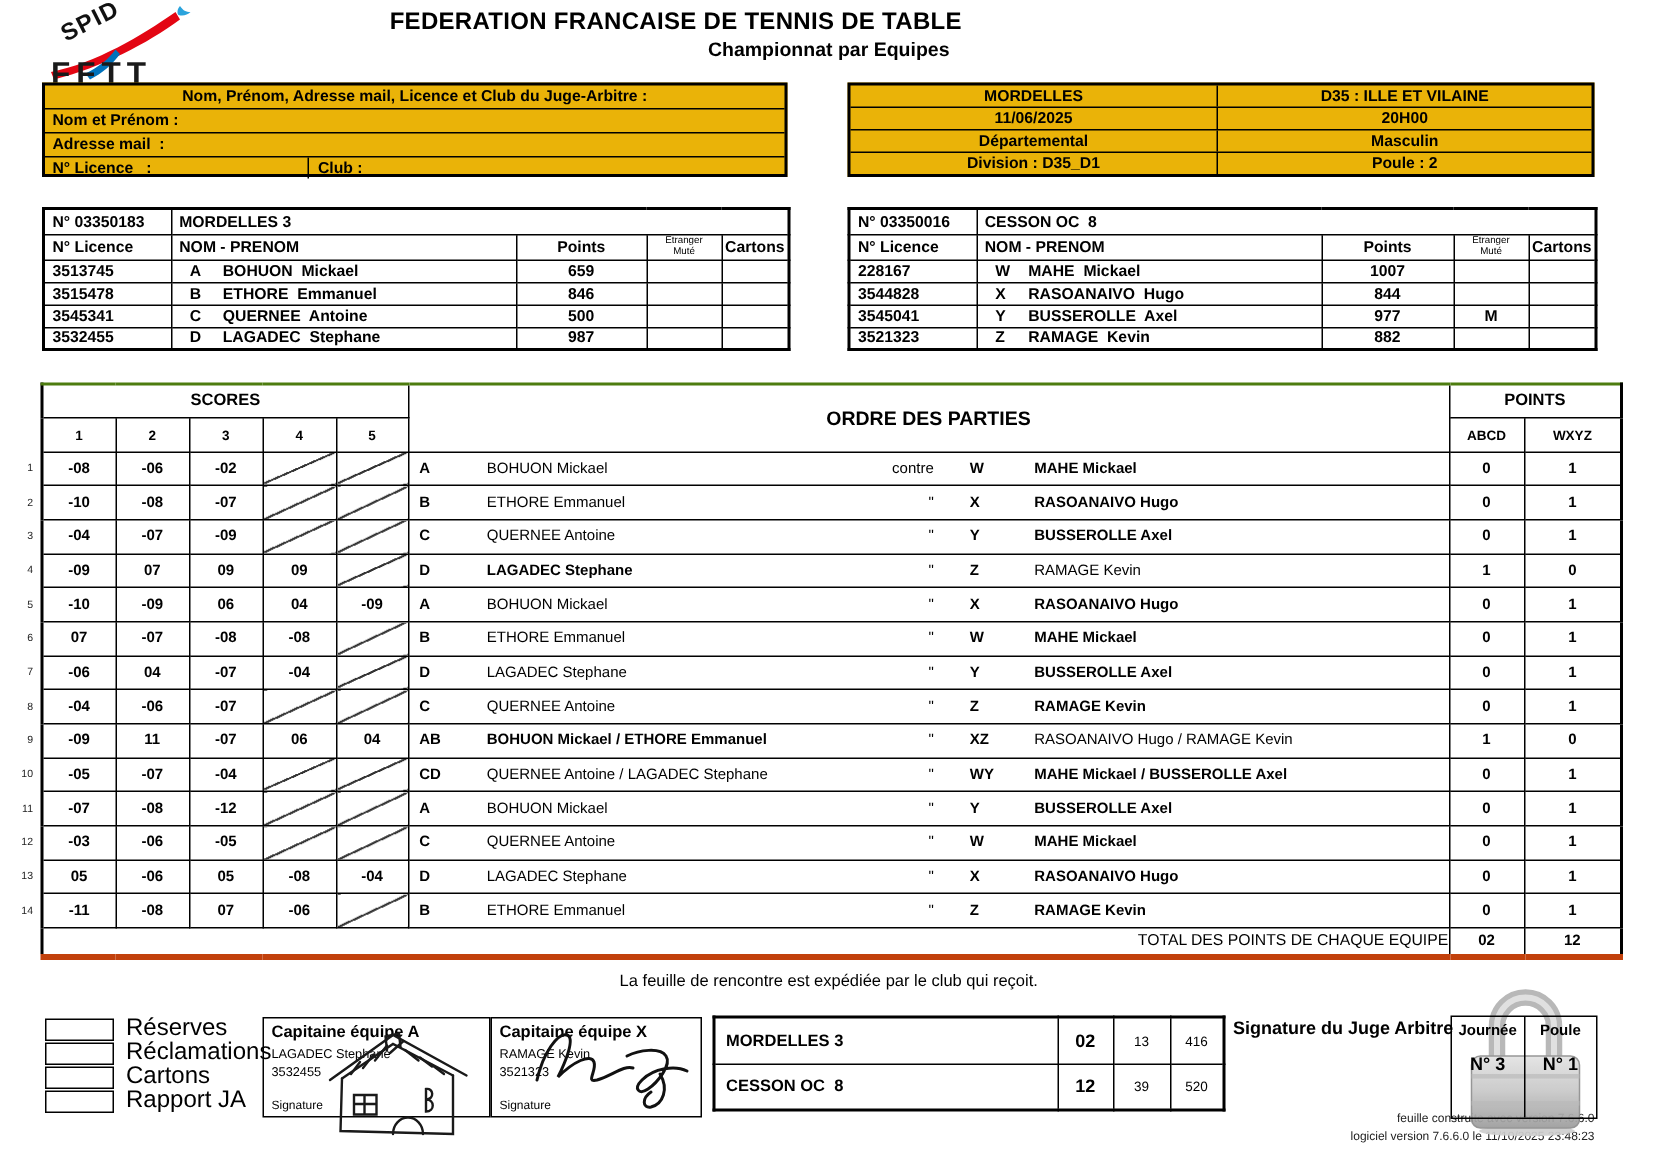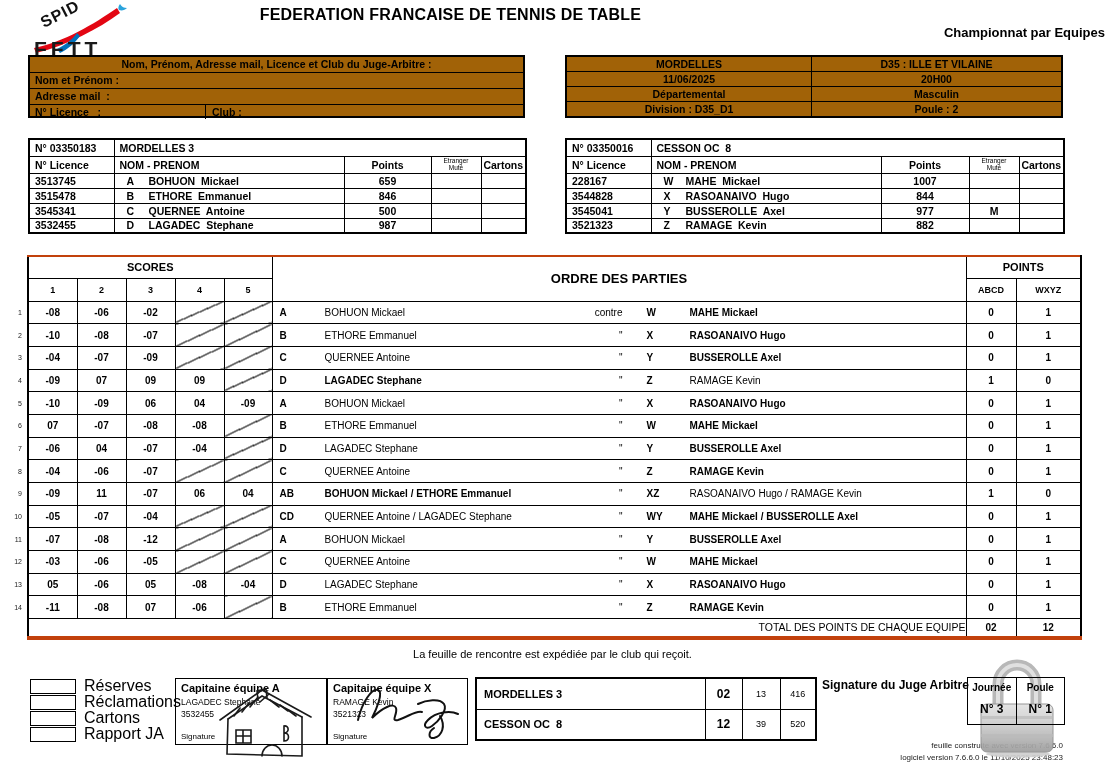--- a/index.html
+++ b/index.html
@@ -1,23 +1,23 @@
 <!DOCTYPE html>
 <html><head>
 <meta charset="utf-8">
 <style>
   html,body{margin:0;padding:0;background:#fff;}
   .page{position:relative;width:1105px;height:775px;background:#fff;overflow:hidden;
         font-family:"Liberation Sans",sans-serif;color:#000;}
   .abs{position:absolute;}
   
   .t1{position:absolute;left:0;top:6px;width:901px;text-align:center;font-size:16px;font-weight:bold;letter-spacing:.2px;}
-  .t2{position:absolute;left:0;top:25px;width:1105px;text-align:right;font-size:13px;font-weight:bold;}
+  .t2{position:absolute;left:0;top:25px;width:1105px;text-align:center;font-size:13px;font-weight:bold;}
   
-  .box{position:absolute;border:2px solid #000;background:#a16207;box-sizing:border-box;}
+  .box{position:absolute;border:2px solid #000;background:#eab308;box-sizing:border-box;}
   .judge-box{left:28px;top:55px;width:497px;height:63px;}
   .jrow{height:14px;border-top:1px solid #000;font-size:10.5px;font-weight:bold;padding:1px 0 0 5px;white-space:pre;}
   .jrow.jhead{border-top:none;text-align:center;padding-left:0;}
   .jsplit{display:flex;padding:0;}
   .jcell1{width:170px;padding:1px 0 0 5px;white-space:pre;}
   .jcell2{flex:1;border-left:1px solid #000;padding:1px 0 0 6px;}
   .info-box{left:565px;top:55px;width:498px;height:63px;}
   .ib-row{display:flex;height:14px;border-top:1px solid #000;font-size:10.5px;font-weight:bold;}
   .ib-row:first-child{border-top:none;}
   .ib-left{width:244px;text-align:center;padding-top:1px;}
@@ -28,21 +28,21 @@
   .team-table tr{height:15px;}
   .team-table tr.t-title{height:17px;}
   .team-table tr.t-head{height:17px;}
   .team-table td.center{text-align:center;padding:0;}
   .team-table td.etr{font-size:6.5px;font-weight:normal;text-align:center;line-height:6.5px;padding:0;}
   .pletter{display:inline-block;width:22px;padding-left:7px;}
   
   .match-table{position:absolute;left:8px;top:255px;border-collapse:collapse;table-layout:fixed;}
   .match-table td{border:1px solid #000;padding:0;overflow:hidden;}
   .match-table td.gutter{border:none;font-size:7px;text-align:right;padding-right:5px;color:#222;}
-  .match-table .bt2{border-top:2px solid #c2410c;}
+  .match-table .bt2{border-top:2px solid #4d7c0f;}
   .match-table .bb2{border-bottom:4px solid #c2410c;}
   .match-table .bl2{border-left:2px solid #000;}
   .match-table .br2{border-right:2px solid #000;}
   .mh{font-size:11px;font-weight:bold;text-align:center;}
   .mnum{font-size:9px;font-weight:bold;text-align:center;}
   .ordre{font-size:13px;font-weight:bold;text-align:center;}
   .match-table tbody tr{height:22.7px;}
   .score{font-size:10px;font-weight:bold;text-align:center;}
   .slash{background-image:linear-gradient(to bottom right,transparent calc(50% - .7px),#333 calc(50% - .7px),#333 calc(50% + .7px),transparent calc(50% + .7px));}
   .mid{font-size:10px;}
@@ -66,21 +66,21 @@
   .cap-name{font-size:8.5px;padding:3px 0 0 5px;}
   .cap-lic{font-size:8.5px;padding:2px 0 0 5px;}
   .cap-sig{position:absolute;left:5px;bottom:3px;font-size:8px;}
   .summary{position:absolute;left:475px;top:677px;border-collapse:collapse;table-layout:fixed;border:2px solid #000;}
   .summary td{border:1px solid #000;overflow:hidden;}
   .summary tr{height:31px;}
   .sum-team{font-size:11px;font-weight:bold;padding-left:7px;white-space:pre;}
   .sum-pts{font-size:12px;font-weight:bold;text-align:center;}
   .sum-v{font-size:9px;text-align:center;}
   .judge-sig{position:absolute;left:822px;top:678px;font-size:12px;font-weight:bold;}
-  .jp-box{position:absolute;left:967px;top:677px;width:98px;height:48px;border:1.5px solid #000;box-sizing:border-box;display:flex;z-index:2;background:transparent;}
+  .jp-box{position:absolute;left:967px;top:677px;width:98px;height:69px;border:1.5px solid #000;box-sizing:border-box;display:flex;z-index:2;background:transparent;}
   .jp-col{width:50%;text-align:center;}
   .jp-col.r{border-left:1.5px solid #000;}
   .jp-head{font-size:10px;font-weight:bold;margin-top:4px;}
   .jp-val{font-size:12px;font-weight:bold;margin-top:9px;}
   .lock{position:absolute;left:976px;top:654px;z-index:1;}
   .versions{position:absolute;left:760px;top:740px;width:303px;text-align:right;font-size:8px;line-height:12px;color:#222;}
   .footer{position:absolute;left:0;top:759px;width:1105px;text-align:center;font-size:8px;color:#222;}
   .doodle{position:absolute;z-index:3;}
 </style>
 </head>

